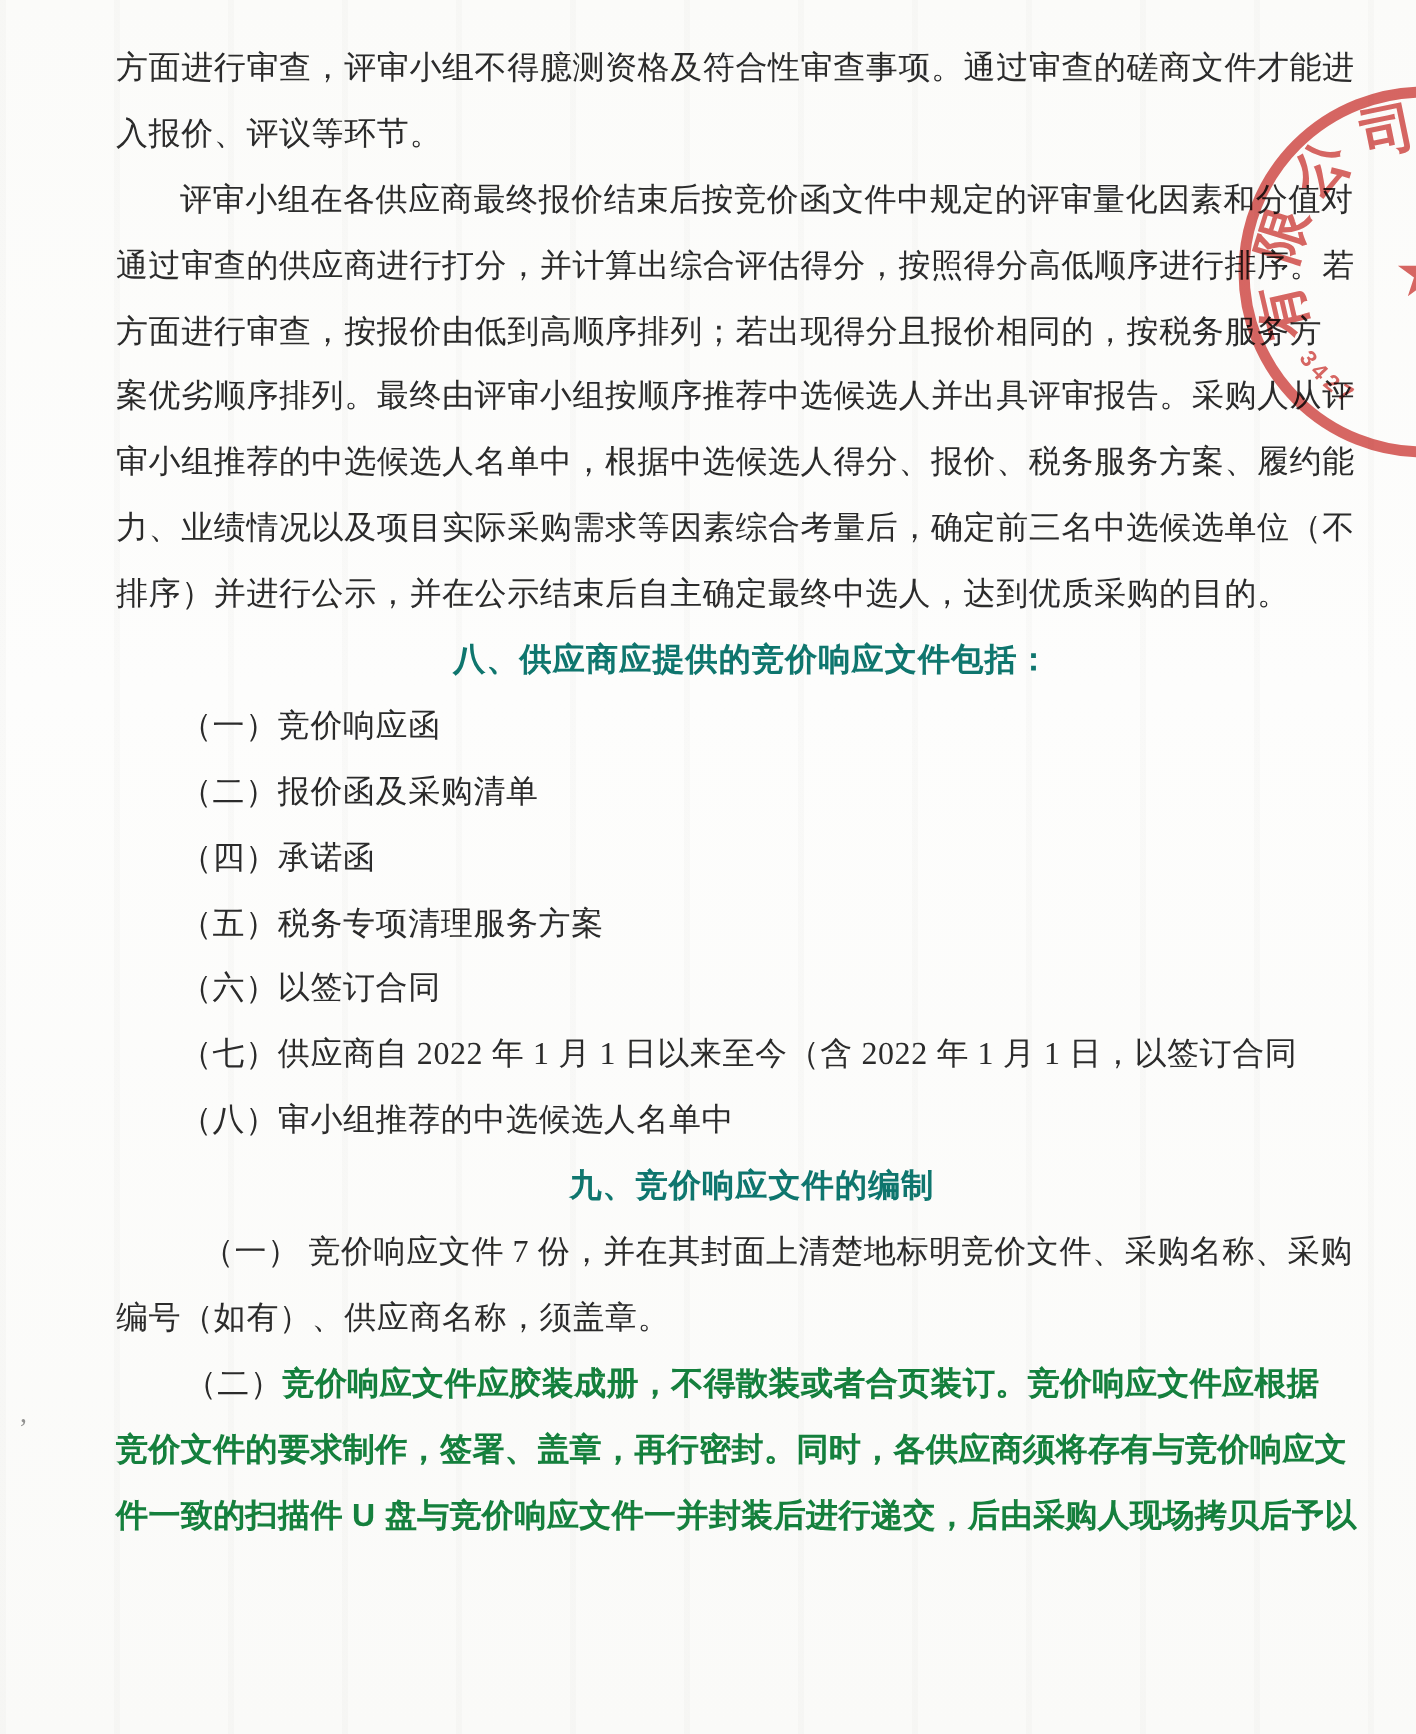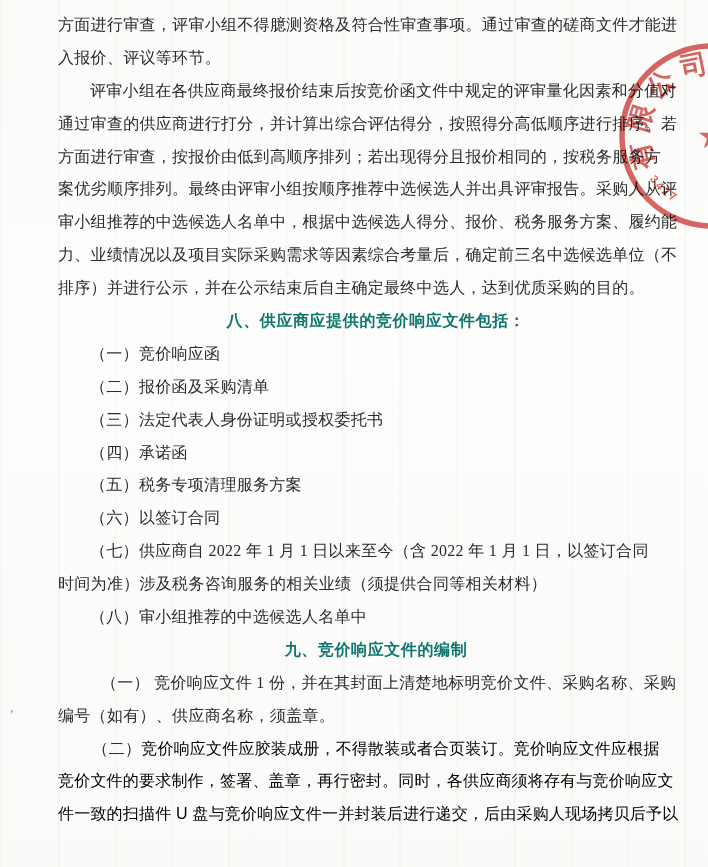--- a/index.html
+++ b/index.html
@@ -8,21 +8,21 @@
     overflow: hidden;
     position: relative;
     background:
       repeating-linear-gradient(90deg, rgba(120,120,110,0.03) 0 3px, rgba(0,0,0,0) 3px 57px),
       linear-gradient(180deg, #fbfbf9 0%, #fdfdfc 40%, #fafaf8 100%);
     font-family: "Liberation Serif", serif;
   }
   .page {
     position: relative;
     width: 708px; height: 867px;
-    padding: 9px 46px 0 58px;
+    padding: 19px 46px 0 58px;
     box-sizing: border-box;
     color: #2b2b2b;
     border-radius: 28px;
   }
   .line {
     height: 32.9px;
     line-height: 32.9px;
     font-size: 16px;
     letter-spacing: 0.3px;
     white-space: pre;
@@ -33,22 +33,22 @@
   .indent-item { padding-left: 32px; }
   .indent-sub  { padding-left: 43px; }
   .style-heading span {
     font-family: "Liberation Sans", sans-serif;
     font-weight: 700;
     color: #0f766e;
     letter-spacing: 0.6px;
   }
   .style-bold span, span.b {
     font-family: "Liberation Sans", sans-serif;
-    font-weight: 400;
-    color: #000000;
+    font-weight: 700;
+    color: #15803d;
     letter-spacing: 0.2px;
   }
   
   .seal {
     position: absolute;
     left: 612px; top: 36px;
     width: 200px; height: 200px;
     opacity: 0.88;
     mix-blend-mode: multiply;
     pointer-events: none;
@@ -71,29 +71,27 @@
       <div class="line indent-para style-body"><span>评审小组在各供应商最终报价结束后按竞价函文件中规定的评审量化因素和分值对</span></div>
       <div class="line indent-none style-body"><span>通过审查的供应商进行打分，并计算出综合评估得分，按照得分高低顺序进行排序。若</span></div>
       <div class="line indent-none style-body"><span>方面进行审查，按报价由低到高顺序排列；若出现得分且报价相同的，按税务服务方</span></div>
       <div class="line indent-none style-body"><span>案优劣顺序排列。最终由评审小组按顺序推荐中选候选人并出具评审报告。采购人从评</span></div>
       <div class="line indent-none style-body"><span>审小组推荐的中选候选人名单中，根据中选候选人得分、报价、税务服务方案、履约能</span></div>
       <div class="line indent-none style-body"><span>力、业绩情况以及项目实际采购需求等因素综合考量后，确定前三名中选候选单位（不</span></div>
       <div class="line indent-none style-body"><span>排序）并进行公示，并在公示结束后自主确定最终中选人，达到优质采购的目的。</span></div>
       <div class="line indent-para style-heading"><span>八、供应商应提供的竞价响应文件包括：</span></div>
       <div class="line indent-item style-body"><span>（一）竞价响应函</span></div>
       <div class="line indent-item style-body"><span>（二）报价函及采购清单</span></div>
-      <div class="line indent-item style-body"><span>（三）法定代表人身份证明或授权委托书</span></div>
       <div class="line indent-item style-body"><span>（四）承诺函</span></div>
       <div class="line indent-item style-body"><span>（五）税务专项清理服务方案</span></div>
       <div class="line indent-item style-body"><span>（六）以签订合同</span></div>
       <div class="line indent-item style-body"><span>（七）供应商自 2022 年 1 月 1 日以来至今（含 2022 年 1 月 1 日，以签订合同</span></div>
-      <div class="line indent-none style-body"><span>时间为准）涉及税务咨询服务的相关业绩（须提供合同等相关材料）</span></div>
       <div class="line indent-item style-body"><span>（八）审小组推荐的中选候选人名单中</span></div>
       <div class="line indent-para style-heading"><span>九、竞价响应文件的编制</span></div>
-      <div class="line indent-sub style-body"><span>（一） 竞价响应文件 1 份，并在其封面上清楚地标明竞价文件、采购名称、采购</span></div>
+      <div class="line indent-sub style-body"><span>（一） 竞价响应文件 7 份，并在其封面上清楚地标明竞价文件、采购名称、采购</span></div>
       <div class="line indent-none style-body"><span>编号（如有）、供应商名称，须盖章。</span></div>
       <div class="line indent-para style-body"><span>（二）</span><span class="b">竞价响应文件应胶装成册，不得散装或者合页装订。竞价响应文件应根据</span></div>
       <div class="line indent-none style-bold"><span>竞价文件的要求制作，签署、盖章，再行密封。同时，各供应商须将存有与竞价响应文</span></div>
       <div class="line indent-none style-bold"><span>件一致的扫描件 U 盘与竞价响应文件一并封装后进行递交，后由采购人现场拷贝后予以</span></div>
     </div>
 
   <span class="artifact">,</span>
 
   <svg class="seal" viewBox="0 0 200 200" xmlns="http://www.w3.org/2000/svg">
     <defs>

